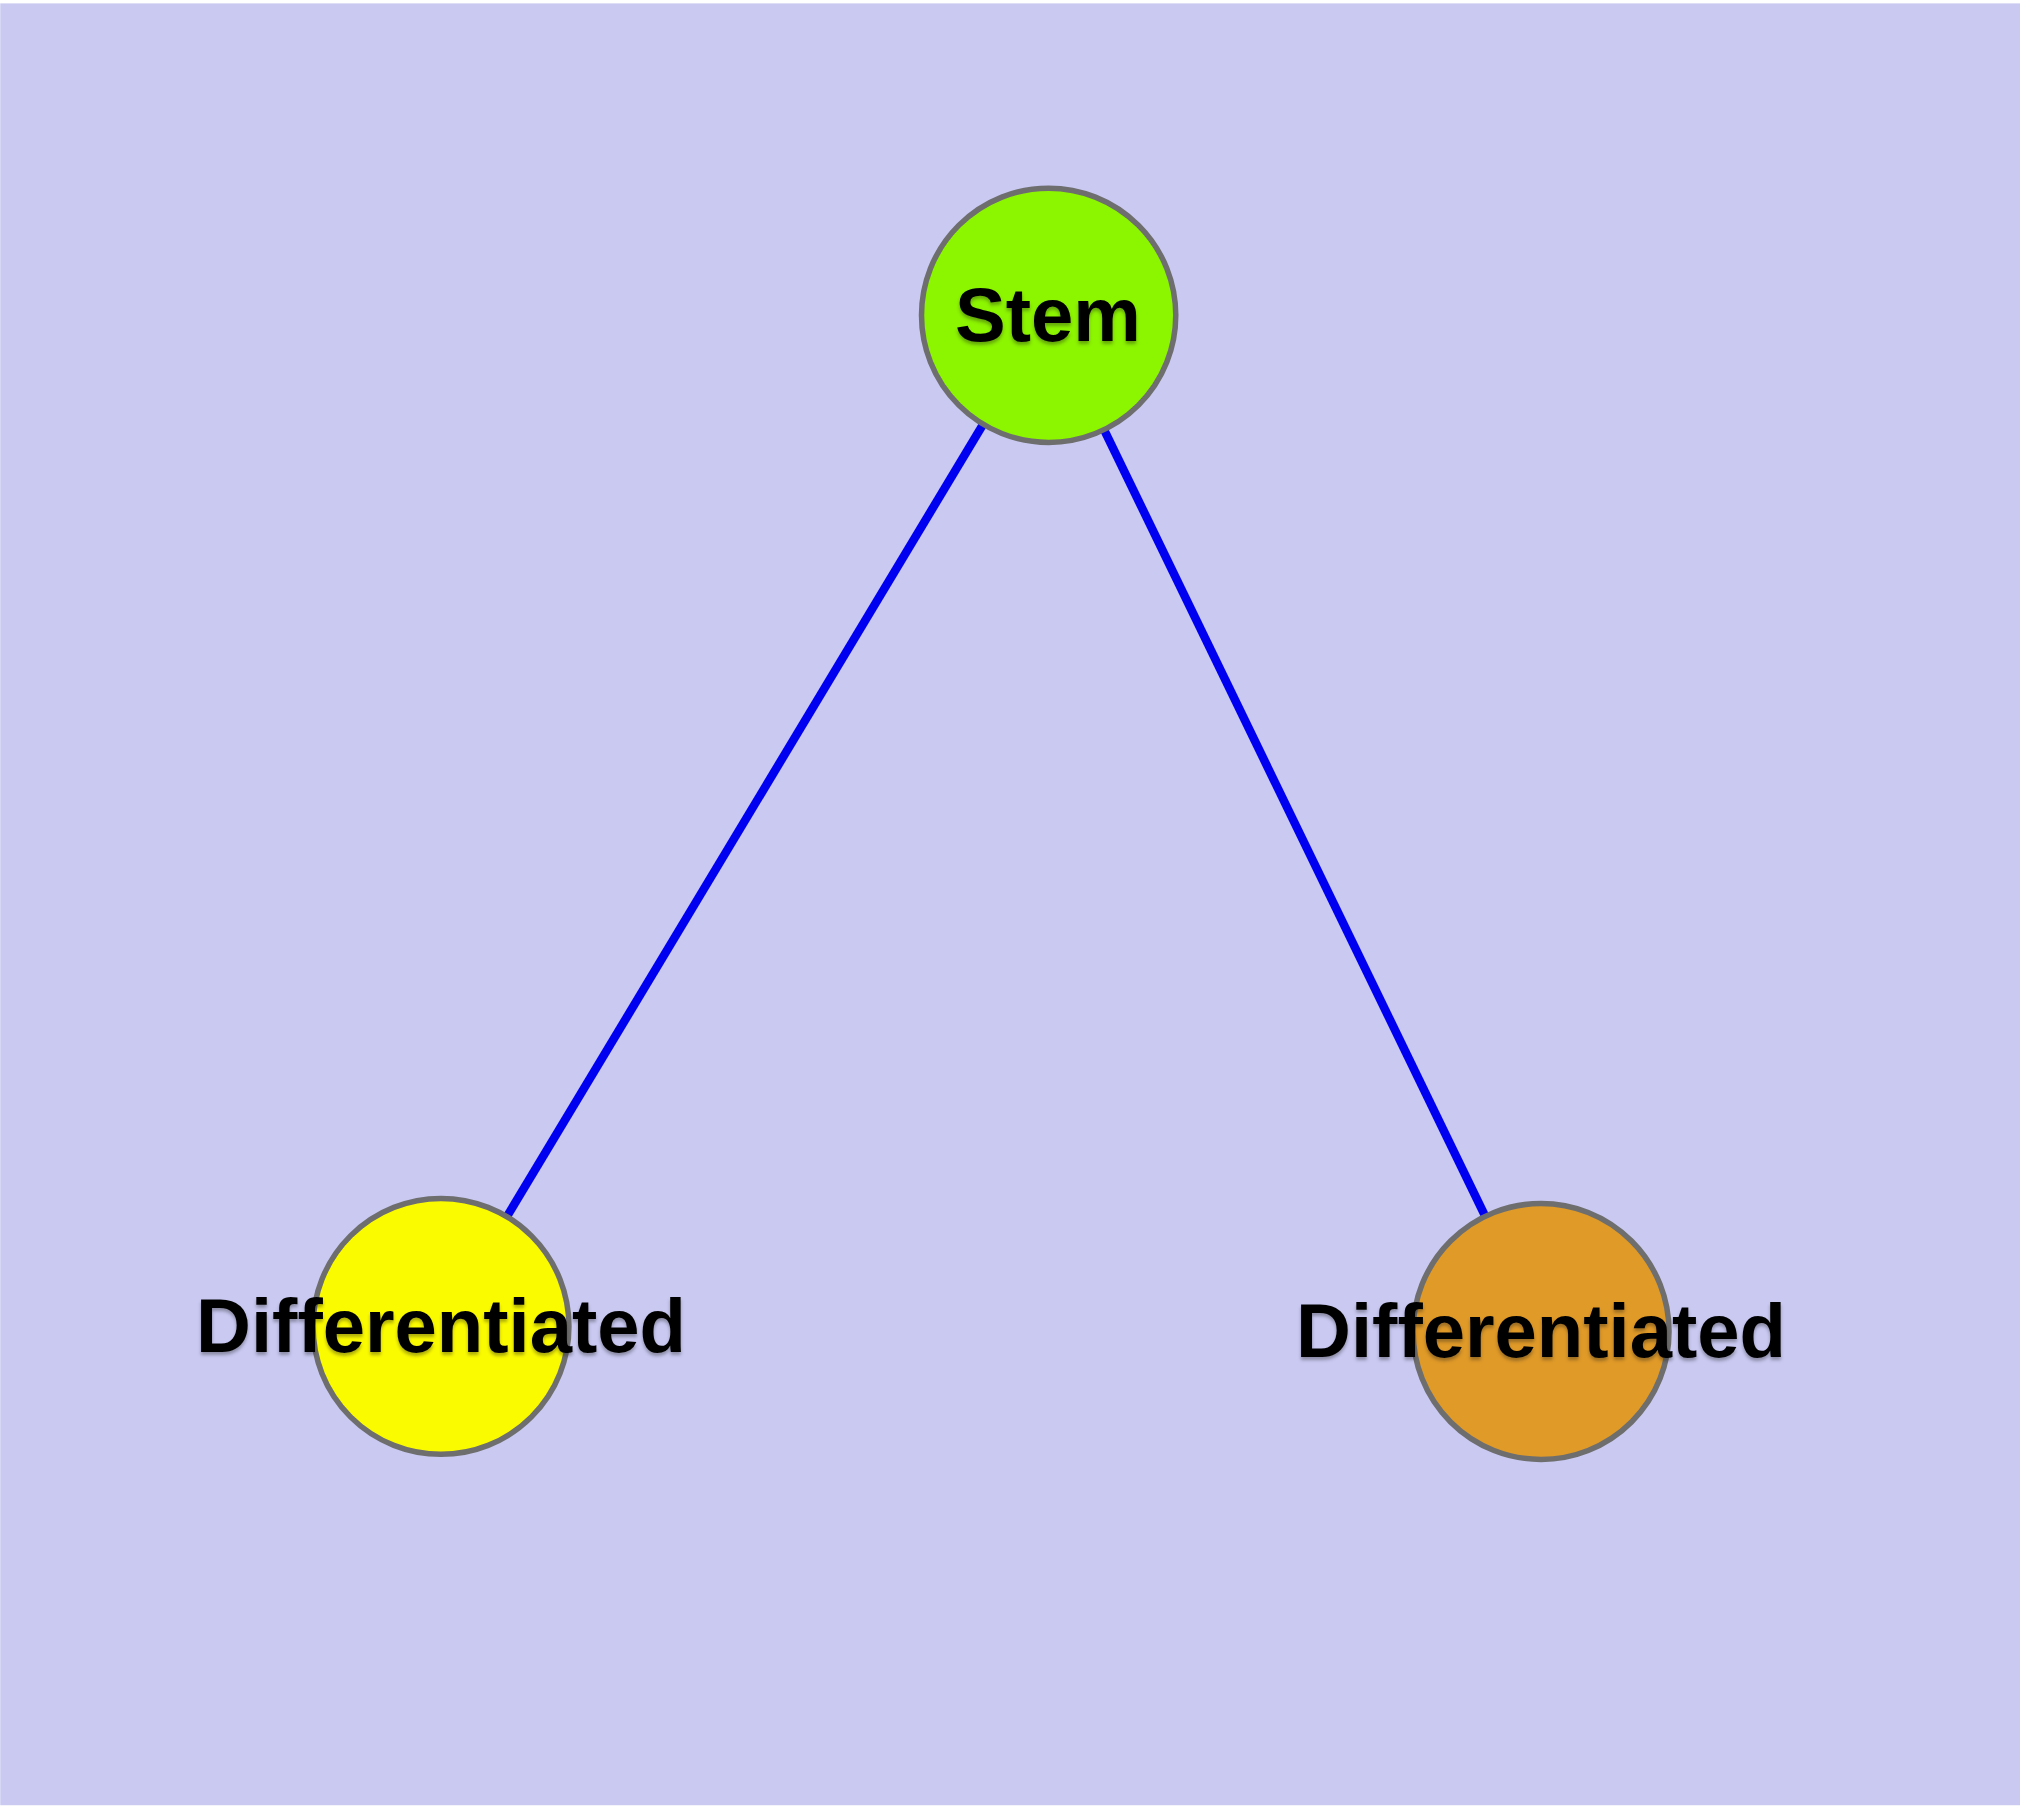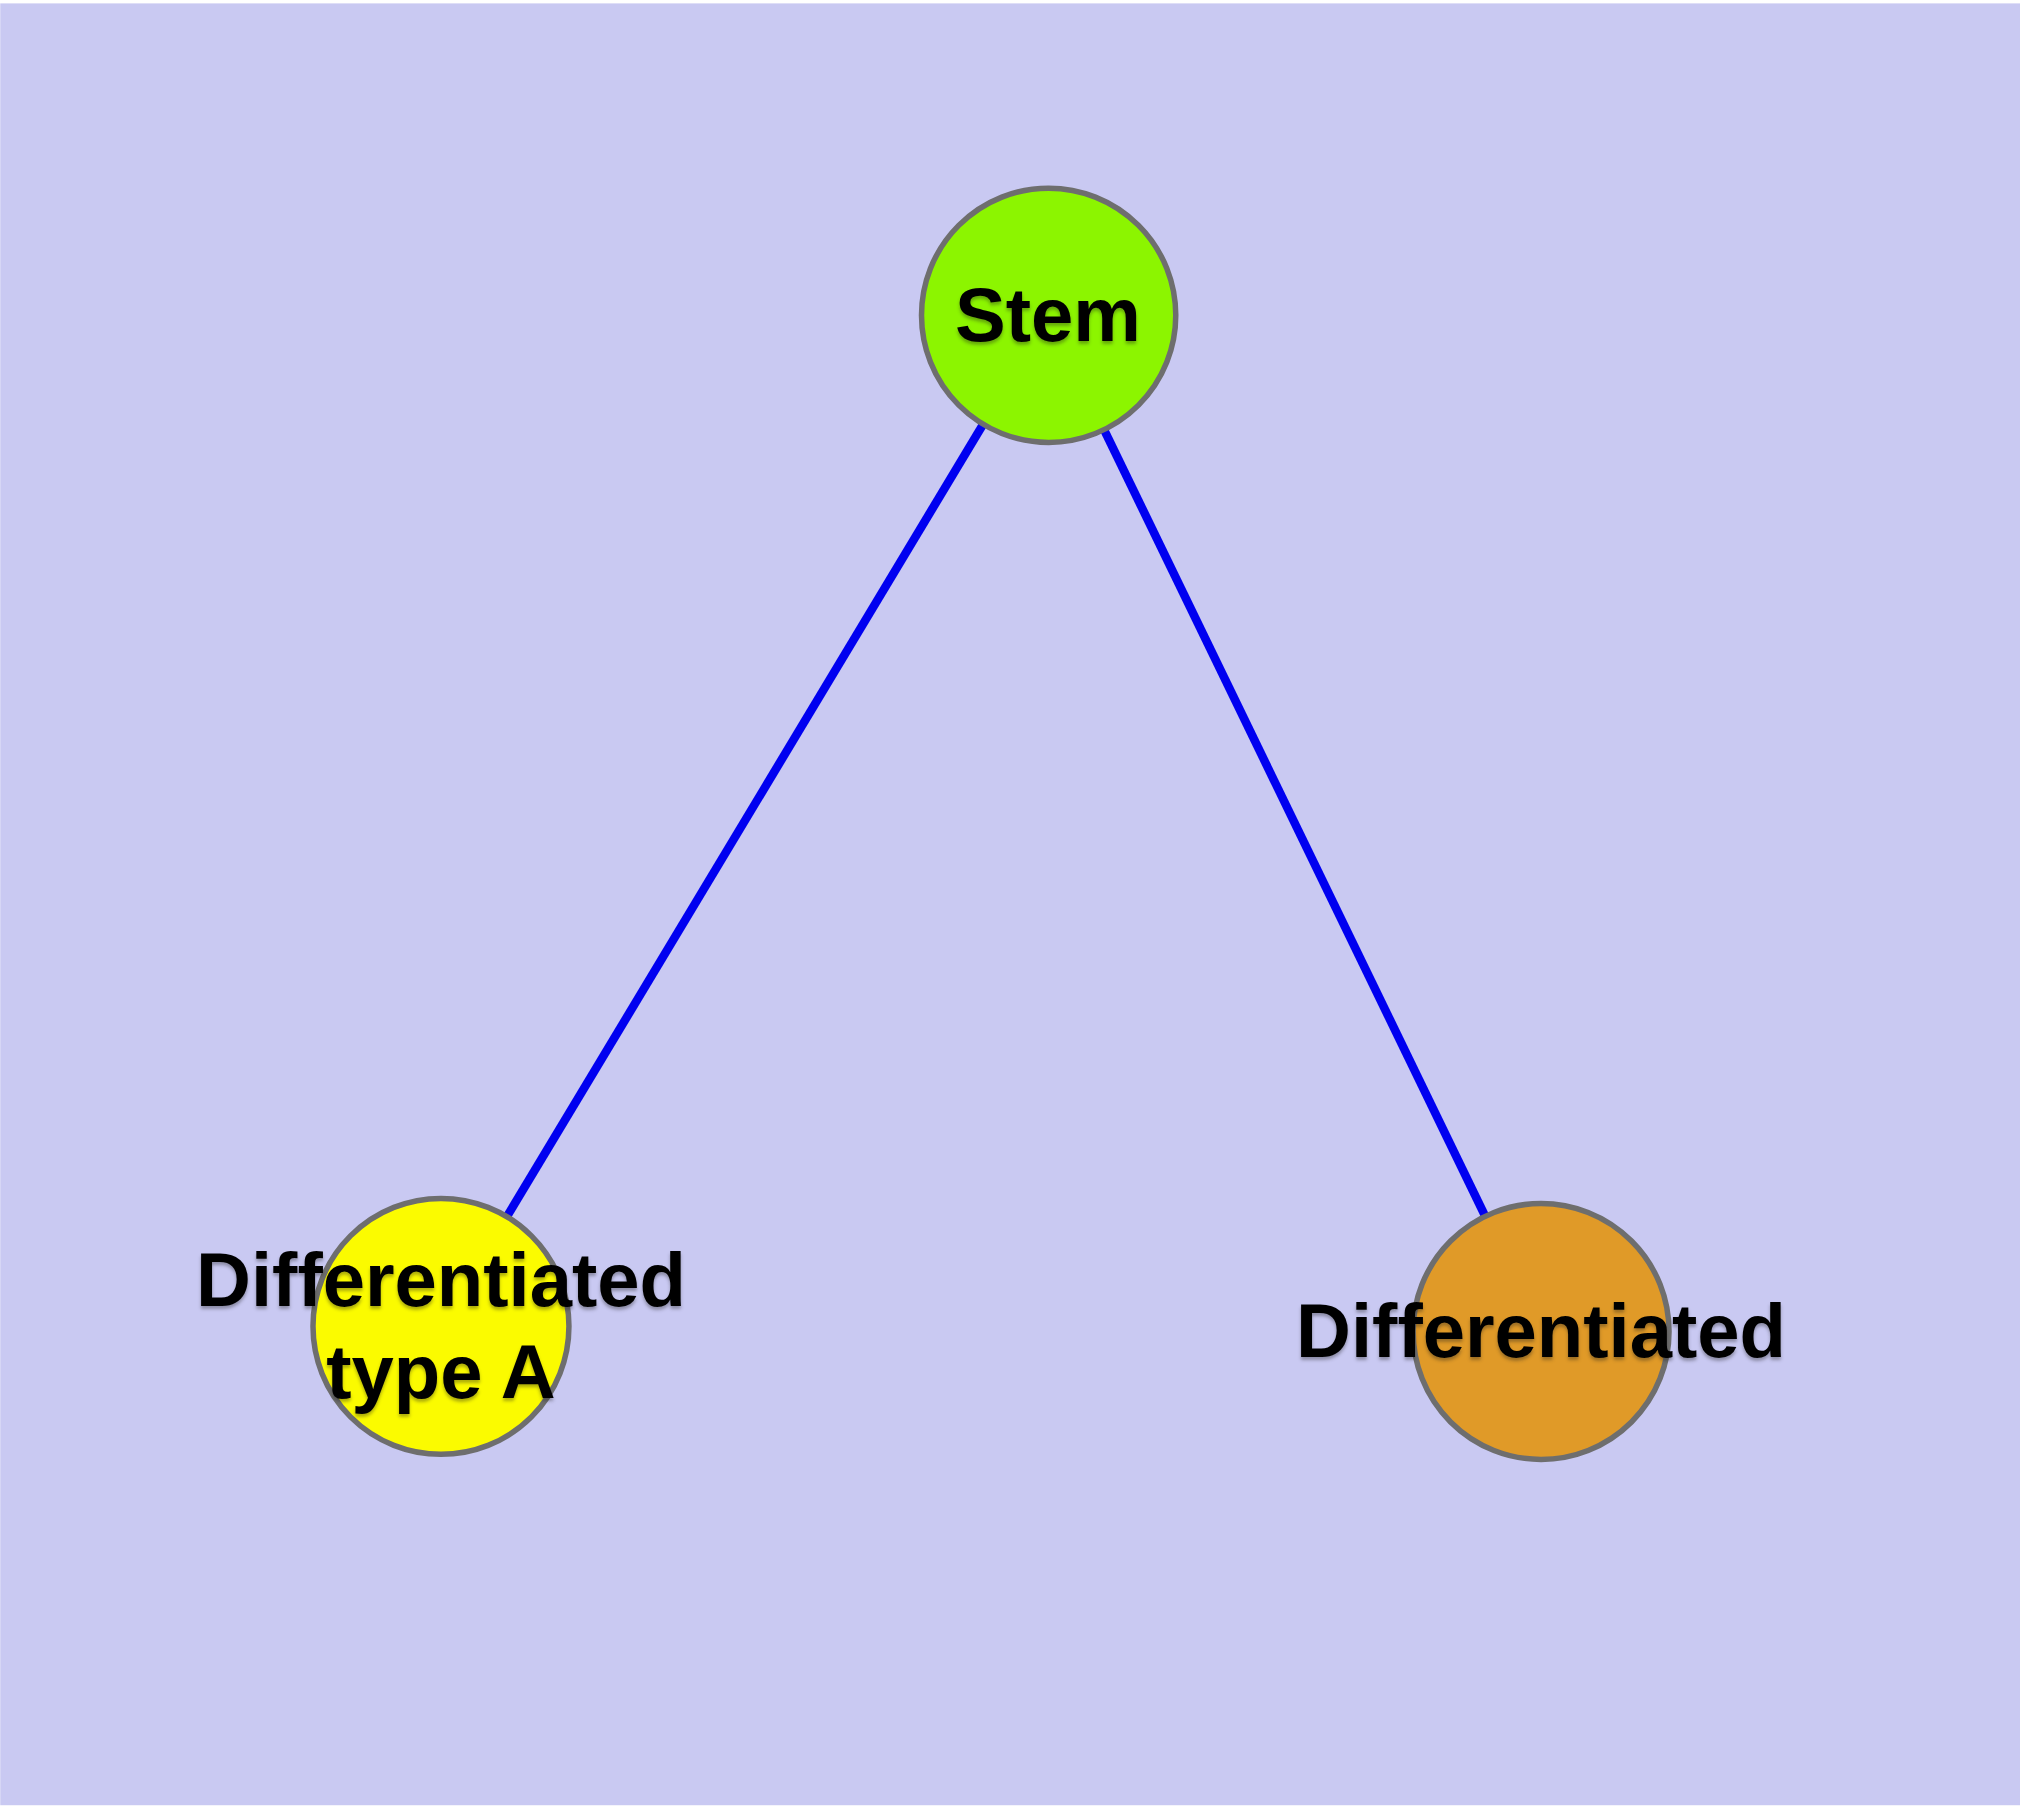--- a/index.html
+++ b/index.html
@@ -21,21 +21,20 @@
     top: 0;
     display: block;
   }
   .node-label {
     position: absolute;
     transform: translate(-50%, -50%);
     font-weight: bold;
     font-size: 76px;
     line-height: 92px;
     color: #000000;
-    text-align: center;
     white-space: nowrap;
     text-shadow: 0 2.5px 3.4px rgba(30, 30, 30, 0.35);
     pointer-events: none;
   }
   .node-label span { display: block; }
 </style>
 </head>
 <body>
 
 <div class="stage">
@@ -50,20 +49,19 @@
     <circle cx="520" cy="1565" r="151" fill="#fbfb00" stroke="#6e6e6e" stroke-width="6.5"></circle>
     <circle cx="1818" cy="1571" r="151" fill="#e09a28" stroke="#6e6e6e" stroke-width="6.5"></circle>
   </svg>
 
   <div class="node-label" style="left: 1048px; top: 315px; color: rgb(0, 0, 0);">
     <span>Stem</span>
   </div>
 
   <div class="node-label" style="left: 441px; top: 1326px; color: rgb(0, 0, 0);">
     <span>Differentiated</span>
-    <span>type A</span>
   </div>
 
   <div class="node-label" style="left: 1541px; top: 1331px; color: rgb(0, 0, 0);">
     <span>Differentiated</span>
   </div>
 </div>
 
 
 </body></html>

